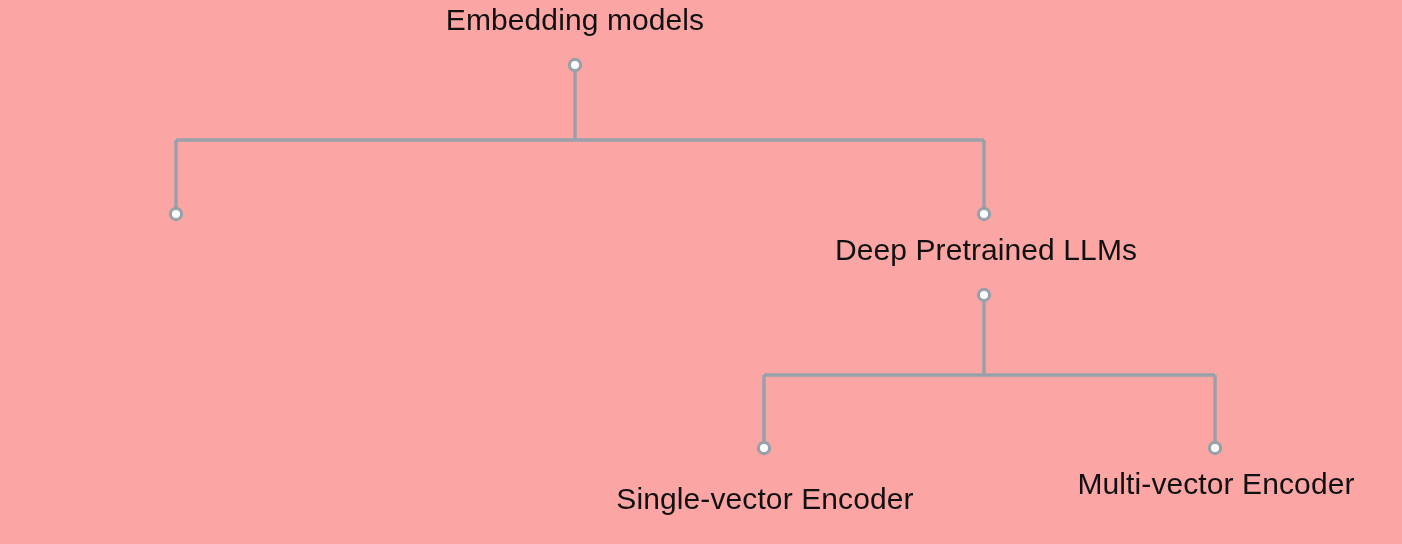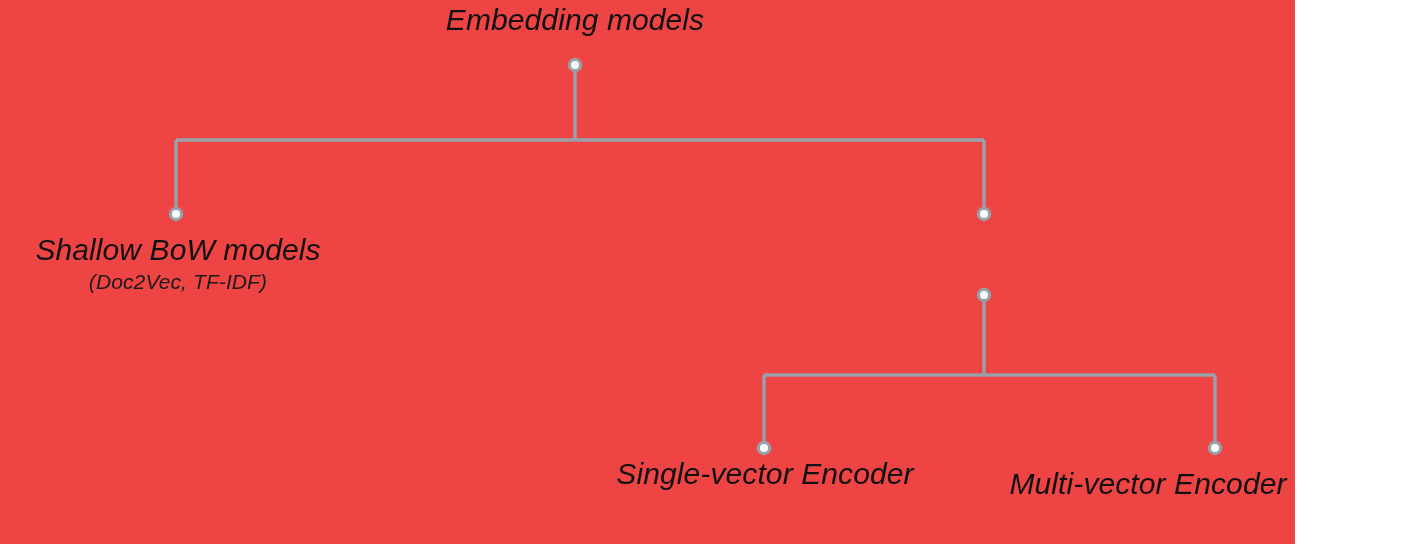--- a/index.html
+++ b/index.html
@@ -7,25 +7,24 @@
     margin: 0;
     padding: 0;
     background: #ffffff;
   }
   body {
     font-family: "Liberation Sans", sans-serif;
     -webkit-font-smoothing: antialiased;
   }
   #diagram-canvas {
     position: relative;
-    width: 1295px;
+    width: 1402px;
     height: 544px;
-    background: #ef4444;
+    background: #fca5a5;
     overflow: hidden;
-    font-style: italic;
   }
   #connector-layer {
     position: absolute;
     left: 0;
     top: 0;
     width: 1402px;
     height: 544px;
   }
   .node {
     position: absolute;
@@ -44,22 +43,22 @@
   .node-subtitle {
     font-size: 21px;
     line-height: 28px;
     font-weight: 400;
     letter-spacing: 0.1px;
     color: #1a1a1a;
   }
   #node-root        { left: 575px; top: 2px; }
   #node-shallow-bow { left: 178px; top: 232px; }
   #node-deep-llm    { left: 986px; top: 232px; }
-  #node-single-vec  { left: 765px; top: 456px; }
-  #node-multi-vec   { left: 1148px; top: 466px; text-align: center; }
+  #node-single-vec  { left: 765px; top: 481px; }
+  #node-multi-vec   { left: 1216px; top: 466px; text-align: center; }
 </style>
 </head>
 <body>
 
 <div id="diagram-canvas">
 
   <svg id="connector-layer" viewBox="0 0 1402 544" width="1402" height="544" aria-hidden="true">
     <g fill="none" stroke="#98a0aa" stroke-width="3.4" stroke-linecap="butt" stroke-linejoin="miter">
 
       <path d="M 575,71 L 575,140"></path>
@@ -85,25 +84,24 @@
       <circle cx="984" cy="295" r="5.6"></circle>
       <circle cx="764" cy="448" r="5.6"></circle>
       <circle cx="1215" cy="448" r="5.6"></circle>
     </g>
   </svg>
 
   <div class="node" id="node-root">
     <div class="node-title">Embedding models</div>
   </div>
 
-  <div class="node" id="node-shallow-bow">
-    <div class="node-title">Shallow BoW models</div>
-    <div class="node-subtitle">(Doc2Vec, TF-IDF)</div>
+
+  <div class="node" id="node-deep-llm">
+    <div class="node-title">Deep Pretrained LLMs</div>
   </div>
-
 
   <div class="node" id="node-single-vec">
     <div class="node-title">Single-vector Encoder</div>
   </div>
 
   <div class="node" id="node-multi-vec">
     <div class="node-title">Multi-vector Encoder</div>
   </div>
 
 </div>

